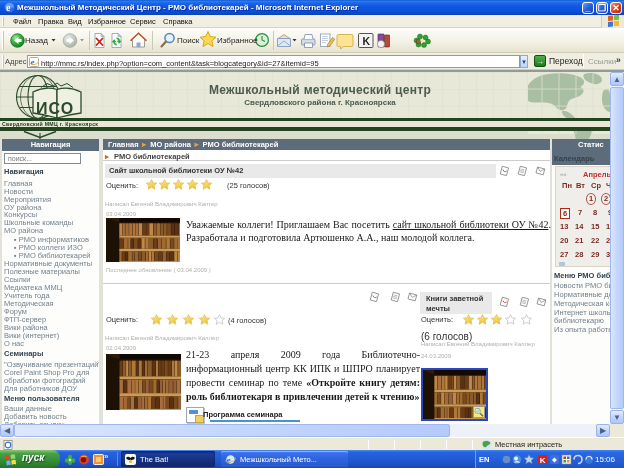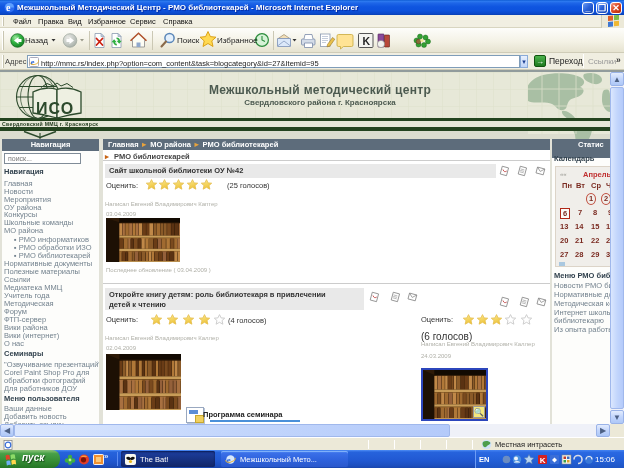--- a/index.html
+++ b/index.html
@@ -303,21 +303,21 @@
     <div class="abs" style="left:2px;top:14px;width:77px;height:11px;border:1px solid #808c98;background:#fff;font-size:7px;color:#777;line-height:10px;padding-left:3px">поиск...</div>
     <div class="navhdr abs" style="left:2px;top:28px">Навигация</div>
     <span class="navlink abs" style="left:2px;top:40px">Главная</span>
     <span class="navlink abs" style="left:2px;top:48px">Новости</span>
     <span class="navlink abs" style="left:2px;top:56px">Мероприятия</span>
     <span class="navlink abs" style="left:2px;top:64px">ОУ района</span>
     <span class="navlink abs" style="left:2px;top:71px">Конкурсы</span>
     <span class="navlink abs" style="left:2px;top:79px">Школьные команды</span>
     <span class="navlink abs" style="left:2px;top:87px">МО района</span>
     <span class="navlink abs" style="left:12px;top:96px">▪ РМО информатиков</span>
-    <span class="navlink abs" style="left:12px;top:104px">▪ РМО обработки ИЗО</span>
+    <span class="navlink abs" style="left:12px;top:104px">▪ РМО коллеги ИЗО</span>
     <span class="navlink abs" style="left:12px;top:112px">▪ РМО библиотекарей</span>
     <span class="navlink abs" style="left:2px;top:120px">Нормативные документы</span>
     <span class="navlink abs" style="left:2px;top:128px">Полезные материалы</span>
     <span class="navlink abs" style="left:2px;top:136px">Ссылки</span>
     <span class="navlink abs" style="left:2px;top:144px">Медиатека ММЦ</span>
     <span class="navlink abs" style="left:2px;top:152px">Учитель года</span>
     <span class="navlink abs" style="left:2px;top:160px">Методическая</span>
     <span class="navlink abs" style="left:2px;top:168px">Форум</span>
     <span class="navlink abs" style="left:2px;top:176px">ФТП-сервер</span>
     <span class="navlink abs" style="left:2px;top:184px">Вики района</span>
@@ -442,24 +442,24 @@
         <rect x="52.9" y="33.4" width="3.4" height="9.7" fill="#6a3c16"></rect>
         <rect x="56.7" y="33.4" width="3.6" height="9.7" fill="#94603a"></rect>
         <rect x="60.7" y="33.4" width="2.8" height="9.7" fill="#6a3c16"></rect>
         <rect x="63.9" y="33.4" width="4.0" height="9.7" fill="#5a3212"></rect>
         <rect x="68.3" y="33.4" width="3.0" height="9.7" fill="#c08848"></rect>
         <rect x="71.7" y="33.4" width="3.0" height="9.7" fill="#c08848"></rect>
         <rect x="13.3" y="43.1" width="60.7" height="2.2" fill="#c89c58"></rect>
         <rect x="13.3" y="45.3" width="60.7" height="1.3" fill="#7a5220"></rect>
         <rect x="13.3" width="60.7" height="4.4" fill="#120a02"></rect>
       </svg>
+    <div class="abs bodytext" style="left:83px;top:79px;width:365px;height:30px;text-align:justify">Уважаемые коллеги! Приглашаем Вас посетить <u>сайт школьной библиотеки ОУ №42</u>. Разработала и подготовила Артюшенко А.А., наш молодой коллега.</div>
     <div class="abs" style="left:3px;top:128px;font-size:6px;color:#b0b0a8">Последнее обновление ( 03.04.2009 )</div>
     <div class="abs" style="left:0;top:144px;width:447px;height:1px;background:#ccc"></div>
 
-    <div class="abs" style="left:2px;top:149px;width:259px;height:22px;background:#e9e9e9;font-size:7.5px;font-weight:bold;color:#333;line-height:10px;padding:2px 26px 0 4px;box-sizing:border-box">Откройте книгу детям: роль библиотекаря в привлечении детей к чтению</div>
     <div class="abs" style="left:3px;top:176px;font-size:7.5px;color:#333">Оценить:</div>
     <svg class="star sg" style="left:48px;top:175px">
         <use href="#starp"></use>
       </svg>
     <svg class="star sg" style="left:64px;top:175px">
         <use href="#starp"></use>
       </svg>
     <svg class="star sg" style="left:80px;top:175px">
         <use href="#starp"></use>
       </svg>
@@ -548,24 +548,26 @@
         <rect x="53.9" y="42.6" width="3.0" height="12.3" fill="#a87040"></rect>
         <rect x="57.3" y="42.6" width="2.4" height="12.3" fill="#a87040"></rect>
         <rect x="60.0" y="42.6" width="3.0" height="12.3" fill="#7a4a1e"></rect>
         <rect x="63.4" y="42.6" width="4.0" height="12.3" fill="#5a3212"></rect>
         <rect x="67.8" y="42.6" width="3.9" height="12.3" fill="#7a4a1e"></rect>
         <rect x="72.1" y="42.6" width="3.6" height="12.3" fill="#94603a"></rect>
         <rect x="13.5" y="54.9" width="61.5" height="2.8" fill="#c89c58"></rect>
         <rect x="13.5" y="57.7" width="61.5" height="1.7" fill="#7a5220"></rect>
         <rect x="13.5" width="61.5" height="5.6" fill="#120a02"></rect>
       </svg>
+    <div class="abs bodytext" style="left:83px;top:209px;width:234px;height:60px;text-align:justify;line-height:14px">21-23 апреля 2009 года Библиотечно-информационный центр КК ИПК и ШПРО планирует провести семинар по теме <b>«Откройте книгу детям: роль библиотекаря в привлечении детей к чтению»</b></div>
     <div class="abs docicon" style="left:83px;top:268px;width:18px;height:16px"></div>
     <div class="abs" style="left:100px;top:271px;font-size:7.5px;font-weight:bold;color:#222">Программа семинара</div>
     <div class="abs" style="left:107px;top:281px;width:90px;height:2px;background:#4a90d9"></div>
 
+    <div class="abs" style="left:317px;top:153px;width:72px;height:22px;background:#e9e9e9;font-size:7.5px;font-weight:bold;color:#333;line-height:10px;padding:2px 0 0 6px">Книги заветной мечты</div>
     <div class="abs" style="left:318px;top:176px;font-size:7.5px;color:#333">Оценить:</div>
     <svg class="star sg" style="left:360px;top:175px">
         <use href="#starp"></use>
       </svg>
     <svg class="star sg" style="left:374px;top:175px">
         <use href="#starp"></use>
       </svg>
     <svg class="star sg" style="left:388px;top:175px">
         <use href="#starp"></use>
       </svg>
@@ -654,21 +656,21 @@
           <rect x="65.9" y="38.8" width="4.2" height="11.2" fill="#a06a30"></rect>
           <rect x="11.9" y="50.0" width="54.1" height="2.6" fill="#c89c58"></rect>
           <rect x="11.9" y="52.5" width="54.1" height="1.5" fill="#7a5220"></rect>
           <rect x="11.9" width="54.1" height="5.1" fill="#120a02"></rect>
         </svg>
       <div style="position:absolute;right:1px;bottom:1px;width:12px;height:12px;background:#f4e87c;border:1px solid #999;font-size:8px;line-height:11px;text-align:center">🔍</div>
     </div>
   </div>
 
   <div id="rightcol">
-    <div class="hdrbar abs" style="left:0;top:0;width:58px;height:19px;line-height:11px"><span style="margin-left:26px">Статис</span></div>
+    <div class="hdrbar abs" style="left:0;top:0;width:58px;height:26px;line-height:11px"><span style="margin-left:26px">Статис</span></div>
     <div class="navhdr abs" style="left:2px;top:15px;font-size:7.5px">Календарь</div>
     <div class="abs" style="left:3px;top:27px;width:55px;height:101px;background:#f0eeea;border-top:1px solid #dcd4c8;border-left:1px solid #dcd4c8;border-bottom:1px solid #dcd4c8;overflow:hidden">
       <span class="abs" style="left:4px;top:4px;font-size:6px;color:#9a9a94">««</span>
       <span class="abs" style="left:27px;top:3px;font-size:7.5px;font-weight:bold;color:#c03030;white-space:nowrap">Апрель</span>
       <div class="abs" style="left:0;top:14px;width:70px;font-size:7.5px;font-weight:bold;color:#7a2a20;white-space:nowrap">
           <span style="position:absolute;left:6px">Пн</span>
           <span style="position:absolute;left:20px">Вт</span>
           <span style="position:absolute;left:35px">Ср</span>
           <span style="position:absolute;left:50px">Чт</span>
         </div>

